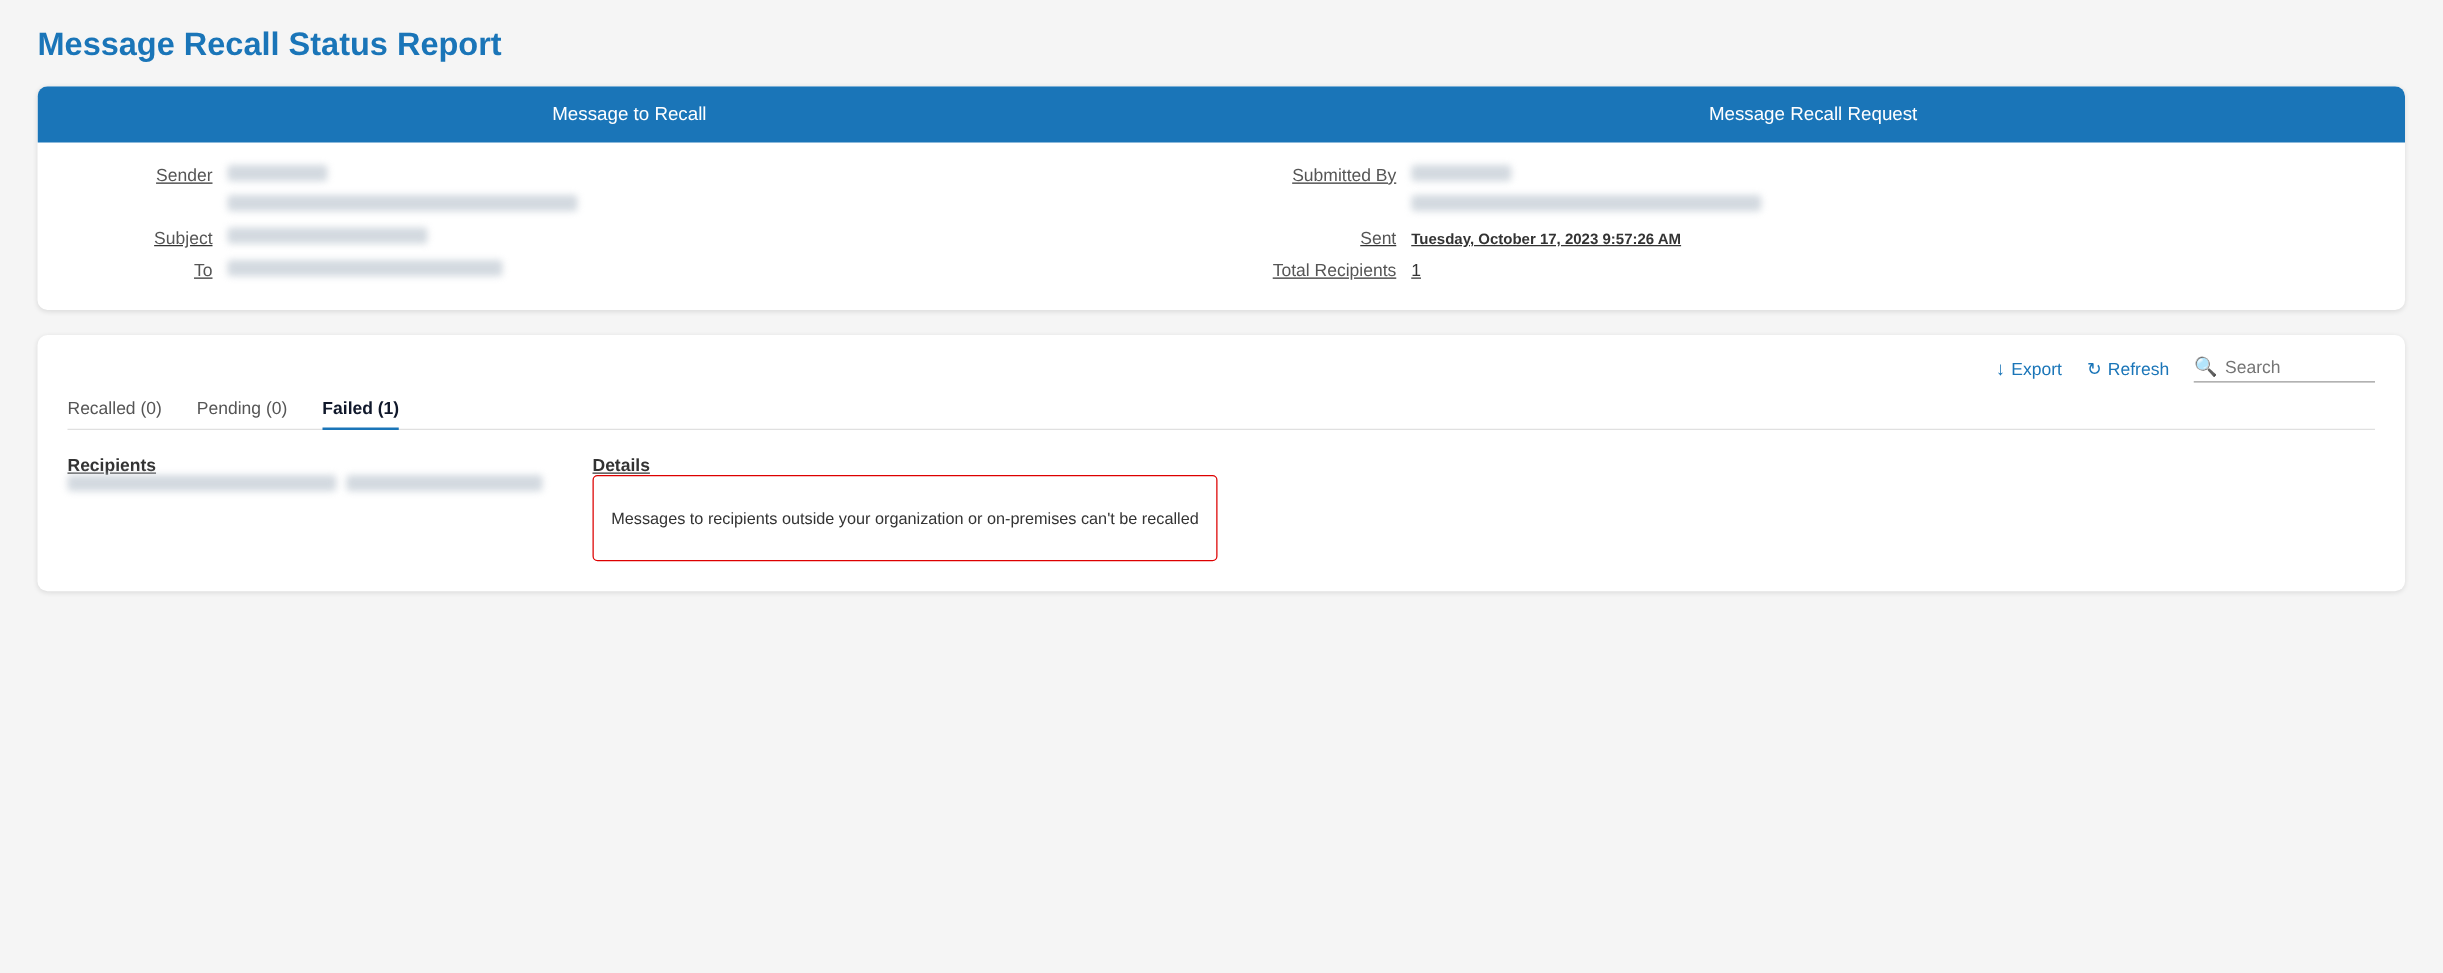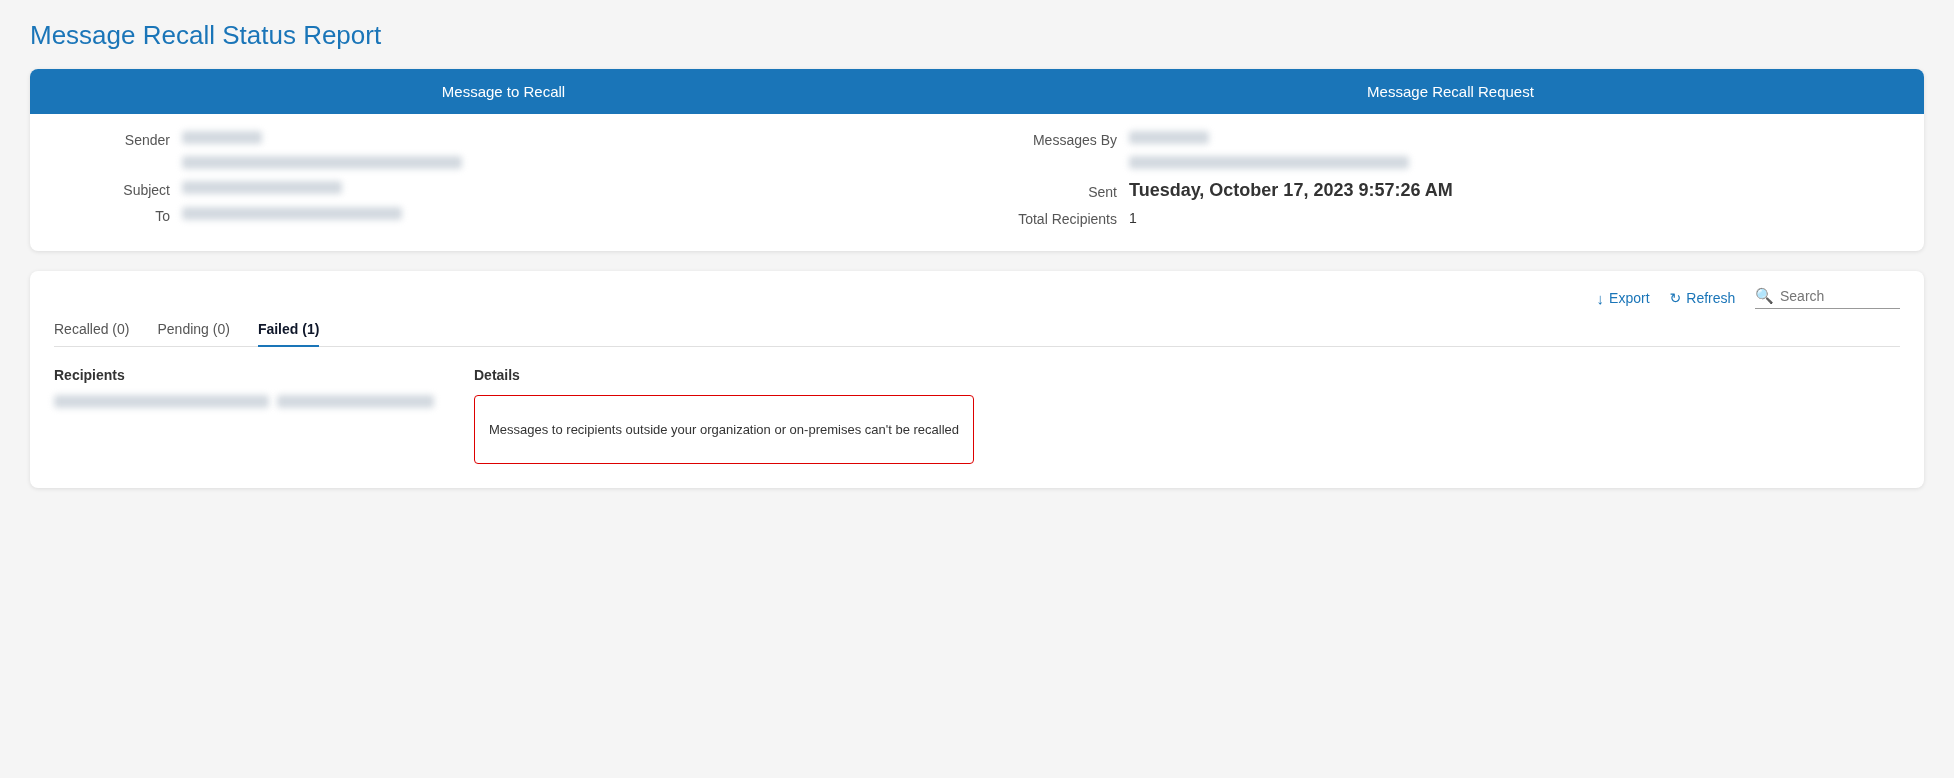--- a/index.html
+++ b/index.html
@@ -6,21 +6,21 @@
     body {
       font-family: 'Segoe UI', Arial, sans-serif;
       background: #f5f5f5;
       color: #333;
       min-height: 778px;
       padding: 20px 30px;
     }
 
     .page-title {
       font-size: 26px;
-      font-weight: 400;
+      font-weight: 700;
       color: #1a75b8;
       margin-bottom: 18px;
     }
 
     .info-card {
       background: #fff;
       border-radius: 8px;
       box-shadow: 0 1px 4px rgba(0,0,0,0.1);
       margin-bottom: 20px;
       overflow: hidden;
@@ -47,23 +47,24 @@
       padding: 16px 0;
     }
 
     .info-col {
       flex: 1;
       padding: 0 30px;
     }
 
     .info-row {
       display: flex;
-      align-items: center;
+      align-items: flex-end;
       margin-bottom: 8px;
       font-size: 14px;
+      text-decoration: underline;
     }
 
     .info-label {
       color: #555;
       min-width: 110px;
       text-align: right;
       margin-right: 12px;
       padding-top: 2px;
       flex-shrink: 0;
     }
@@ -82,21 +83,21 @@
       opacity: 0.8;
     }
 
     .blurred-sm { width: 80px; }
     .blurred-md { width: 160px; }
     .blurred-lg { width: 220px; }
     .blurred-xl { width: 280px; }
 
     .info-value-bold {
       font-weight: 600;
-      font-size: 18px;
+      font-size: 12px;
     }
 
     
     .results-card {
       background: #fff;
       border-radius: 8px;
       box-shadow: 0 1px 4px rgba(0,0,0,0.1);
       padding: 16px 24px 24px;
     }
 
@@ -169,21 +170,21 @@
       width: 380px;
     }
 
     .col-details {
       flex: 1;
     }
 
     .col-header {
       font-weight: 700;
       font-size: 14px;
-      margin-bottom: 12px;
+      text-decoration: underline;
     }
 
     .recipient-row {
       display: flex;
       align-items: center;
       gap: 8px;
       font-size: 13px;
     }
 
     .detail-box {
@@ -231,21 +232,21 @@
       <div class="info-row">
         <span class="info-label">To</span>
         <span class="info-value">
           <span class="blurred-block blurred-lg"></span>
         </span>
       </div>
     </div>
 
     <div class="info-col">
       <div class="info-row">
-        <span class="info-label">Messages By</span>
+        <span class="info-label">Submitted By</span>
         <span class="info-value">
           <span class="blurred-block blurred-sm"></span>
         </span>
       </div>
       <div class="info-row">
         <span class="info-label"></span>
         <span class="info-value">
           <span class="blurred-block blurred-xl"></span>
         </span>
       </div>

